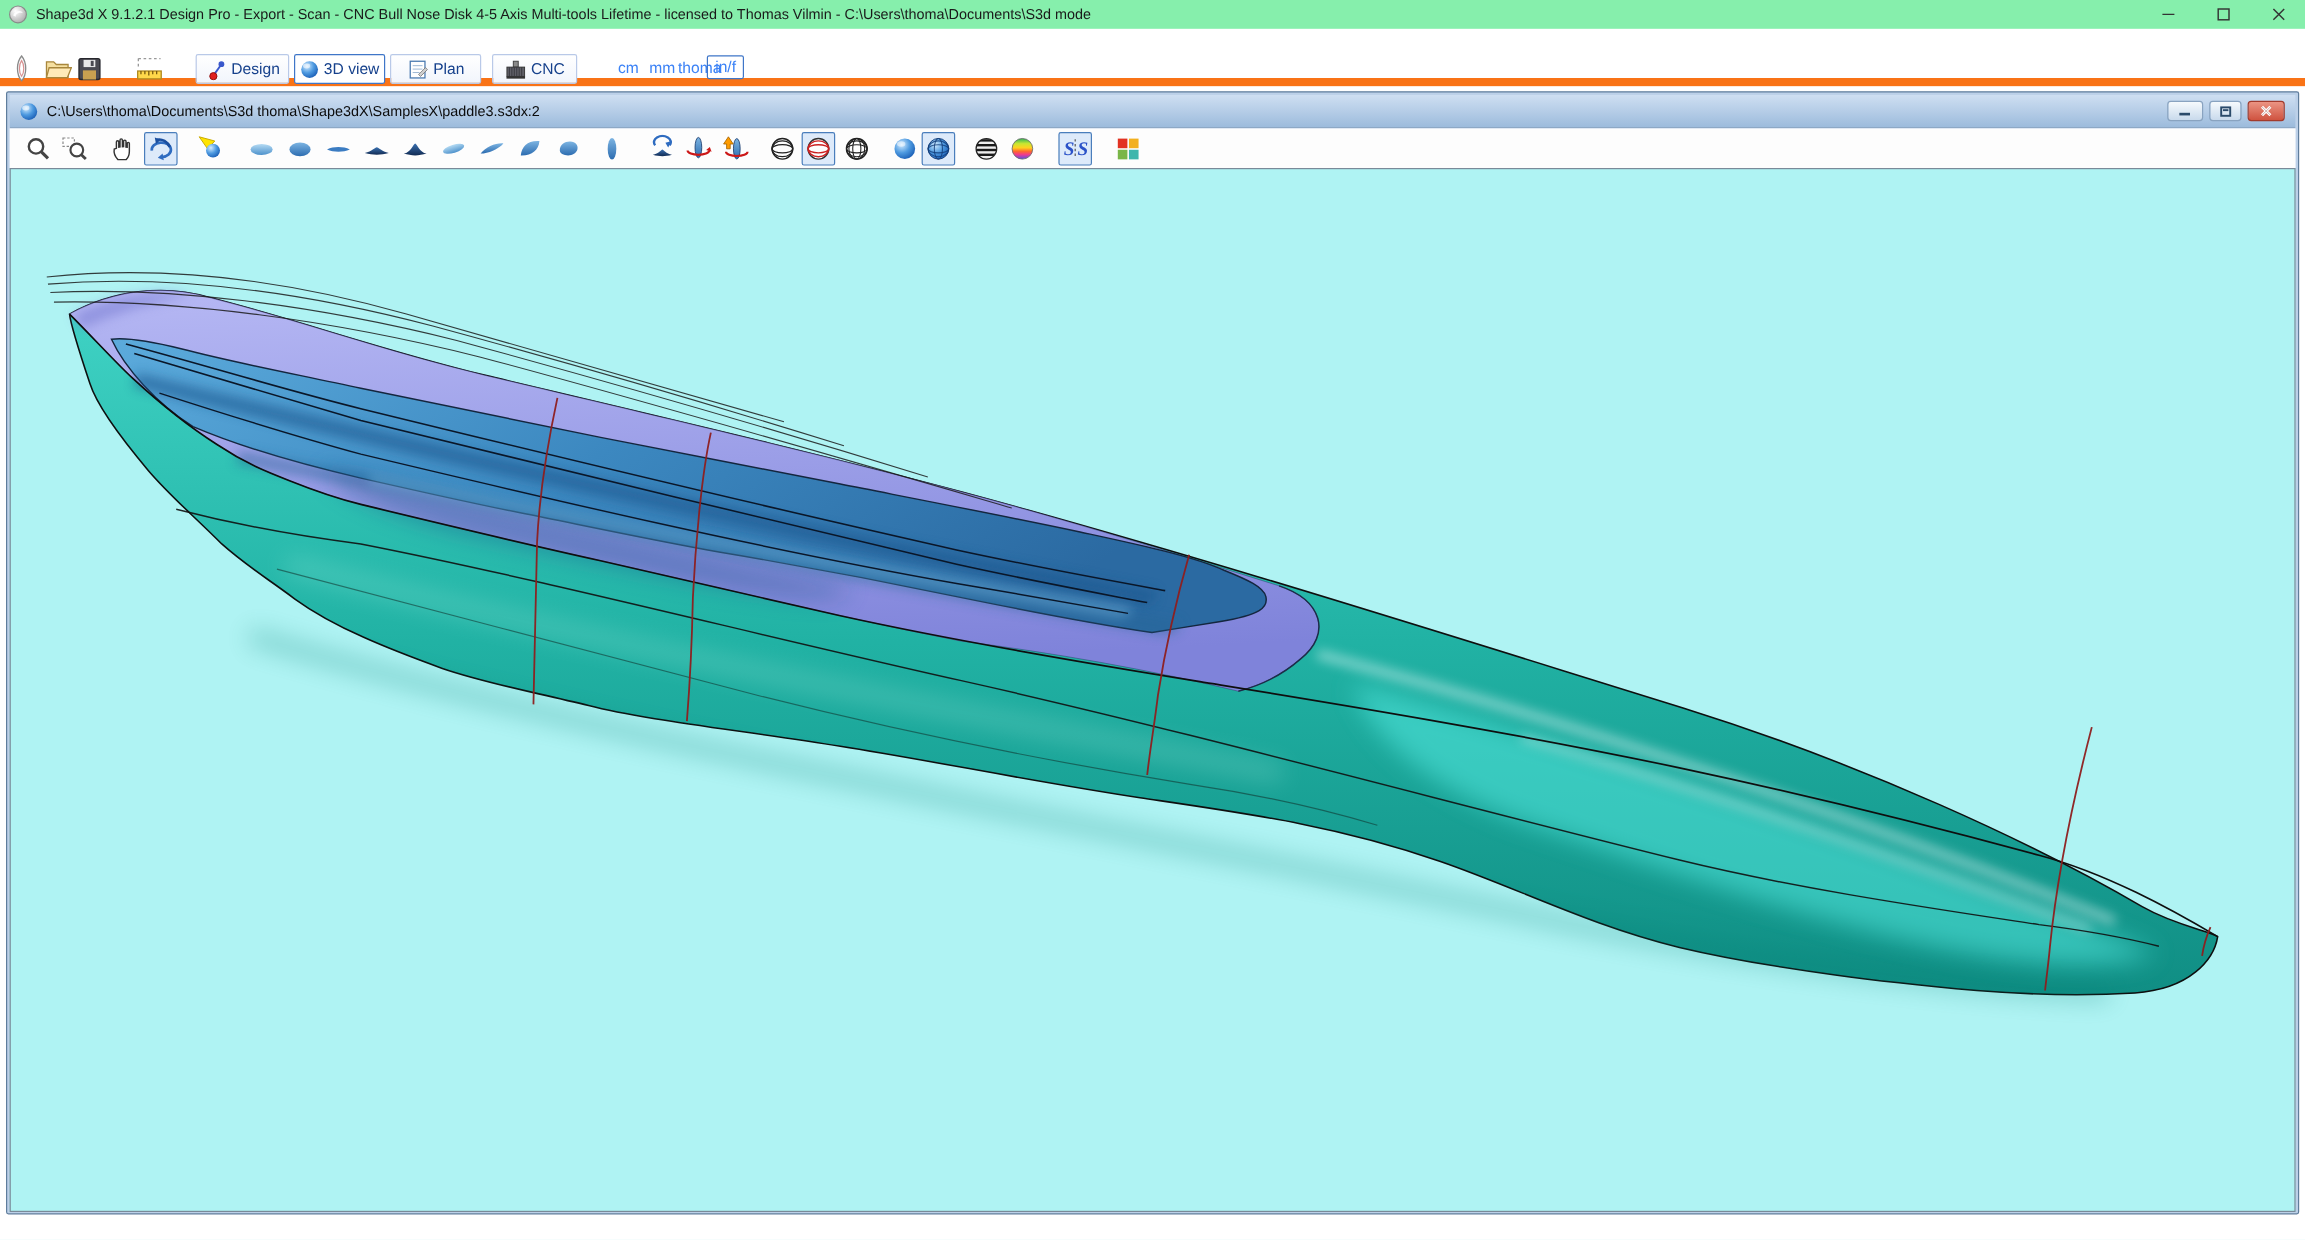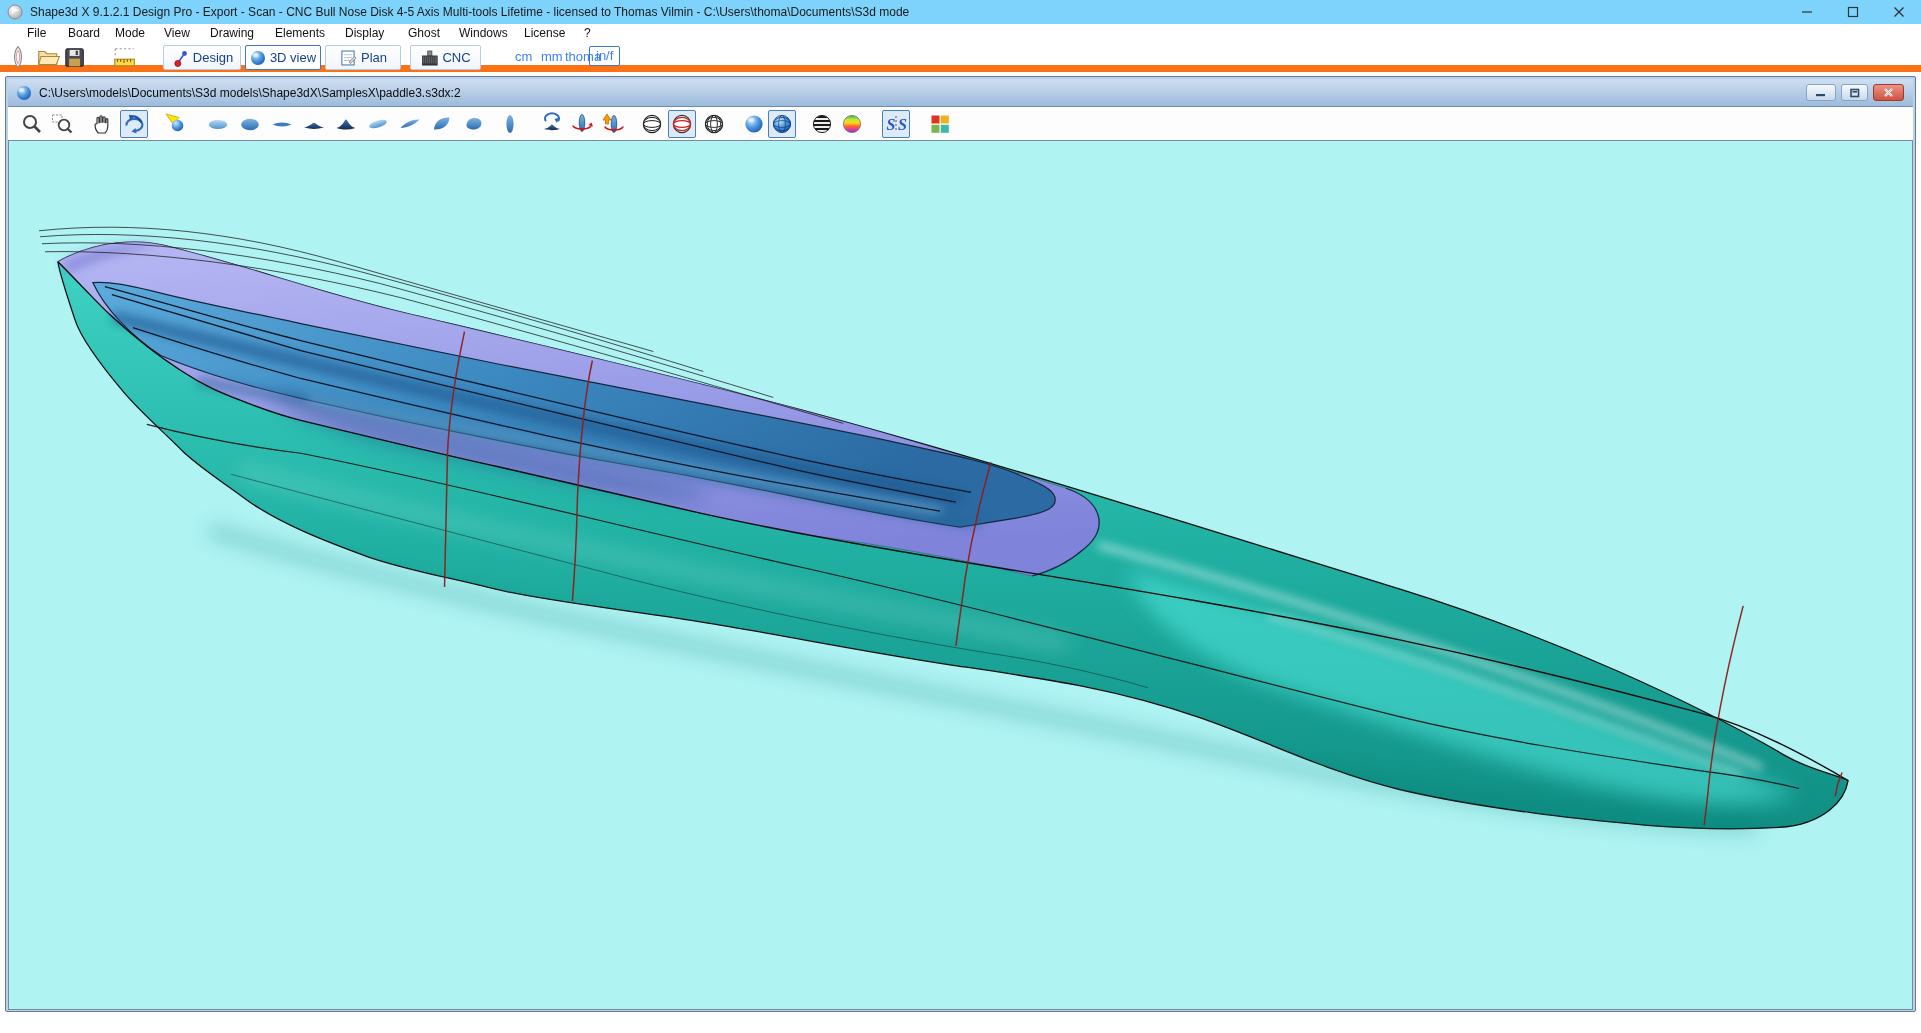--- a/index.html
+++ b/index.html
@@ -1,21 +1,21 @@
 <!DOCTYPE html>
 <html><head>
 <meta charset="utf-8">
 <style>
   * { margin:0; padding:0; box-sizing:border-box; }
   html,body { width:1921px; height:1033px; overflow:hidden; background:#fff;
     font-family:"Liberation Sans", sans-serif; }
   .app { position:relative; width:1921px; height:1033px; background:#fff; }
 
   
-  .titlebar { position:absolute; left:0; top:0; width:100%; height:24px; background:#7dd3fc;
+  .titlebar { position:absolute; left:0; top:0; width:100%; height:24px; background:#86efac;
     display:flex; align-items:center; }
   .titlebar .appico { margin-left:7px; width:16px; height:16px; }
   .titlebar .ttext { margin-left:7px; font-size:12px; color:#1a1a1a; white-space:nowrap;
     overflow:hidden; }
   .wctrl { position:absolute; top:0; height:24px; width:45px; display:flex; align-items:center;
     justify-content:center; }
   .wctrl.min { right:92px; } .wctrl.max { right:46px; } .wctrl.cls { right:0; }
 
   
   .menubar { position:absolute; left:0; top:24px; width:100%; height:19px; background:#ffffff; }
@@ -122,33 +122,20 @@
         </svg>
     </div>
     <div class="wctrl cls">
       <svg width="12" height="12">
           <line x1="1.5" y1="1.5" x2="10.5" y2="10.5" stroke="#333" stroke-width="1.2"></line>
           <line x1="10.5" y1="1.5" x2="1.5" y2="10.5" stroke="#333" stroke-width="1.2"></line>
         </svg>
     </div>
   </div>
 
-  <div class="menubar">
-    <span style="left:23px">File</span>
-    <span style="left:64px">Board</span>
-    <span style="left:111px">Mode</span>
-    <span style="left:160px">View</span>
-    <span style="left:206px">Drawing</span>
-    <span style="left:271px">Elements</span>
-    <span style="left:341px">Display</span>
-    <span style="left:404px">Ghost</span>
-    <span style="left:455px">Windows</span>
-    <span style="left:520px">License</span>
-    <span style="left:580px">?</span>
-  </div>
 
   <div class="toolbar">
     <svg class="file-ico" style="left:6px" viewBox="0 0 22 22">
       <path d="M11,1.5 C15.2,6.5 15.2,15.5 11,20.5 C6.8,15.5 6.8,6.5 11,1.5 Z" fill="#f8f8f8" stroke="#8a8a8a" stroke-width="1"></path>
       <path d="M11,5 C13.2,8 13.2,14 11,17 C8.8,14 8.8,8 11,5 Z" fill="#fff" stroke="#d89090" stroke-width="0.9"></path>
     </svg>
     <svg class="file-ico" style="left:36px" viewBox="0 0 22 22">
       <path d="M2.5,6 L8,6 L10,8 L19,8 L19,18 L2.5,18 Z" fill="#f5dfa0" stroke="#a8863c" stroke-width="1"></path>
       <path d="M4.5,10.5 L21.5,10.5 L18.5,18 L2.5,18 Z" fill="#ffeab8" stroke="#a8863c" stroke-width="1"></path>
     </svg>
@@ -204,21 +191,21 @@
   </div>
 
   <div class="client">
     <div class="docwin">
 
       <div class="doc-title">
         <svg class="dico" viewBox="0 0 16 16">
           <circle cx="8" cy="8" r="7" fill="url(#gSp)"></circle>
           <ellipse cx="5.5" cy="5" rx="3" ry="2" fill="#fff" opacity="0.55"></ellipse>
         </svg>
-        <span class="dtext">C:\Users\models\Documents\S3d models\Shape3dX\SamplesX\paddle3.s3dx:2</span>
+        <span class="dtext">C:\Users\thoma\Documents\S3d thoma\Shape3dX\SamplesX\paddle3.s3dx:2</span>
         <div class="doc-ctrls">
           <div class="dbtn">
             <svg width="10" height="9">
                 <rect x="0" y="6" width="9" height="2.2" fill="#2a4a6a"></rect>
               </svg>
           </div>
           <div class="dbtn" style="width:27px">
             <svg width="10" height="10">
                 <rect x="1" y="1.5" width="7.5" height="7" fill="none" stroke="#2a4a6a" stroke-width="1.6"></rect>
                 <rect x="2.5" y="3" width="4.5" height="1.6" fill="#2a4a6a"></rect>

